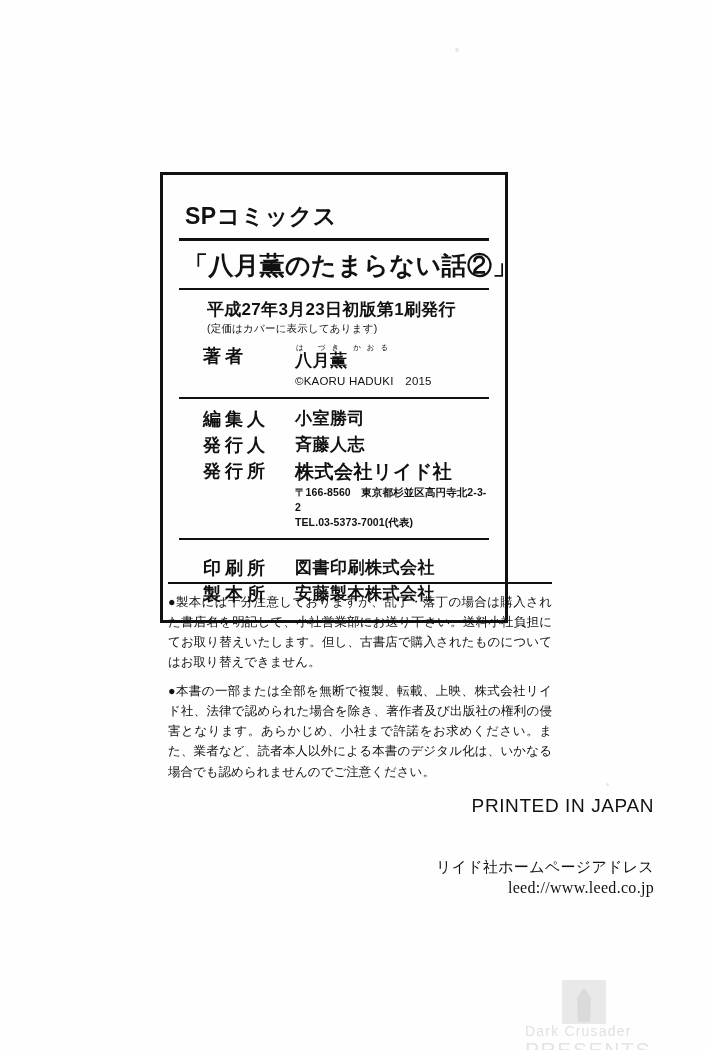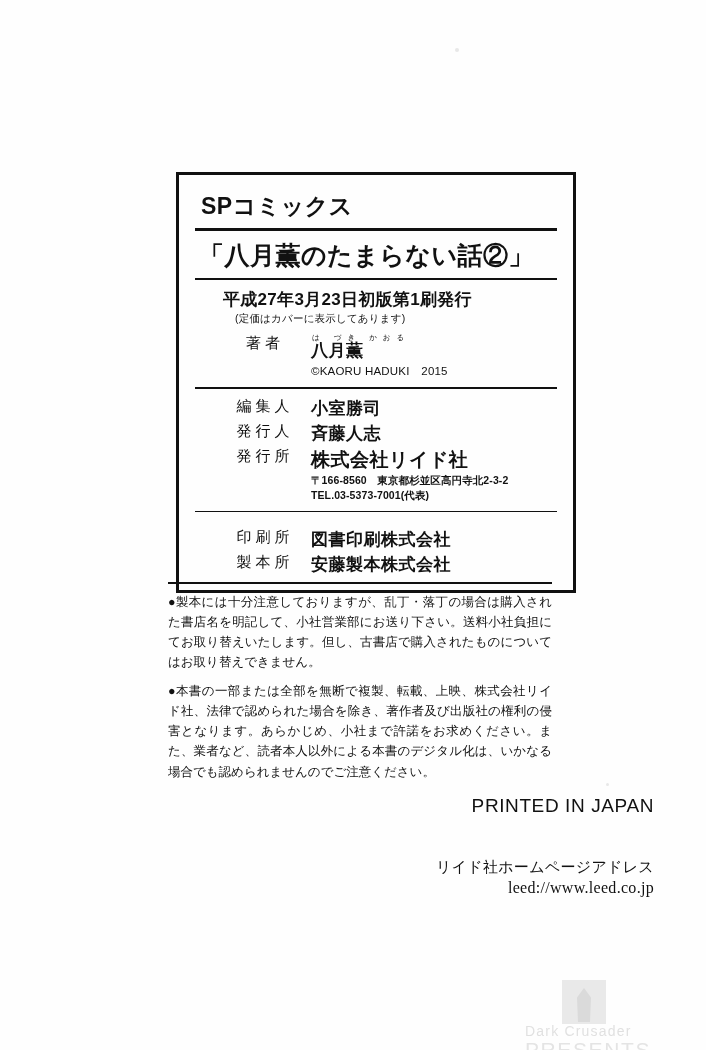--- a/index.html
+++ b/index.html
@@ -18,26 +18,26 @@
 
   .page {
     position: absolute;
     inset: 0;
     background: #fefefe;
   }
 
   
   .colophon {
     position: absolute;
-    left: 176px;
+    left: 160px;
     top: 172px;
-    width: 400px;
+    width: 348px;
     border: 3px solid #111111;
     box-sizing: border-box;
-    padding: 14px 16px 12px 16px;
+    padding: 24px 16px 12px 16px;
   }
 
   .series {
     font-size: 23px;
     font-weight: bold;
     letter-spacing: 0.5px;
     margin: 2px 0 6px 6px;
   }
   .rule-thick {
     height: 3px;
@@ -58,42 +58,41 @@
   }
 
   .pubdate {
     font-size: 17px;
     font-weight: bold;
     margin-left: 28px;
     letter-spacing: 0.3px;
   }
   .pubnote {
     font-size: 10.5px;
-    margin-left: 40px;
+    margin-left: 28px;
     margin-top: 1px;
     letter-spacing: 0.2px;
   }
 
   .rowblock {
     margin-top: 8px;
   }
   .row {
     display: flex;
     align-items: flex-start;
     margin-bottom: 2px;
   }
   .row .label {
     width: 92px;
     flex: 0 0 92px;
-    font-size: 15px;
-    font-weight: normal;
+    font-size: 18px;
+    font-weight: bold;
     letter-spacing: 4px;
     margin-left: 24px;
     box-sizing: border-box;
-    text-align: center;
   }
   .row .value {
     font-size: 17px;
     font-weight: bold;
     letter-spacing: 0.5px;
   }
 
   .ruby-wrap {
     position: relative;
     display: inline-block;

